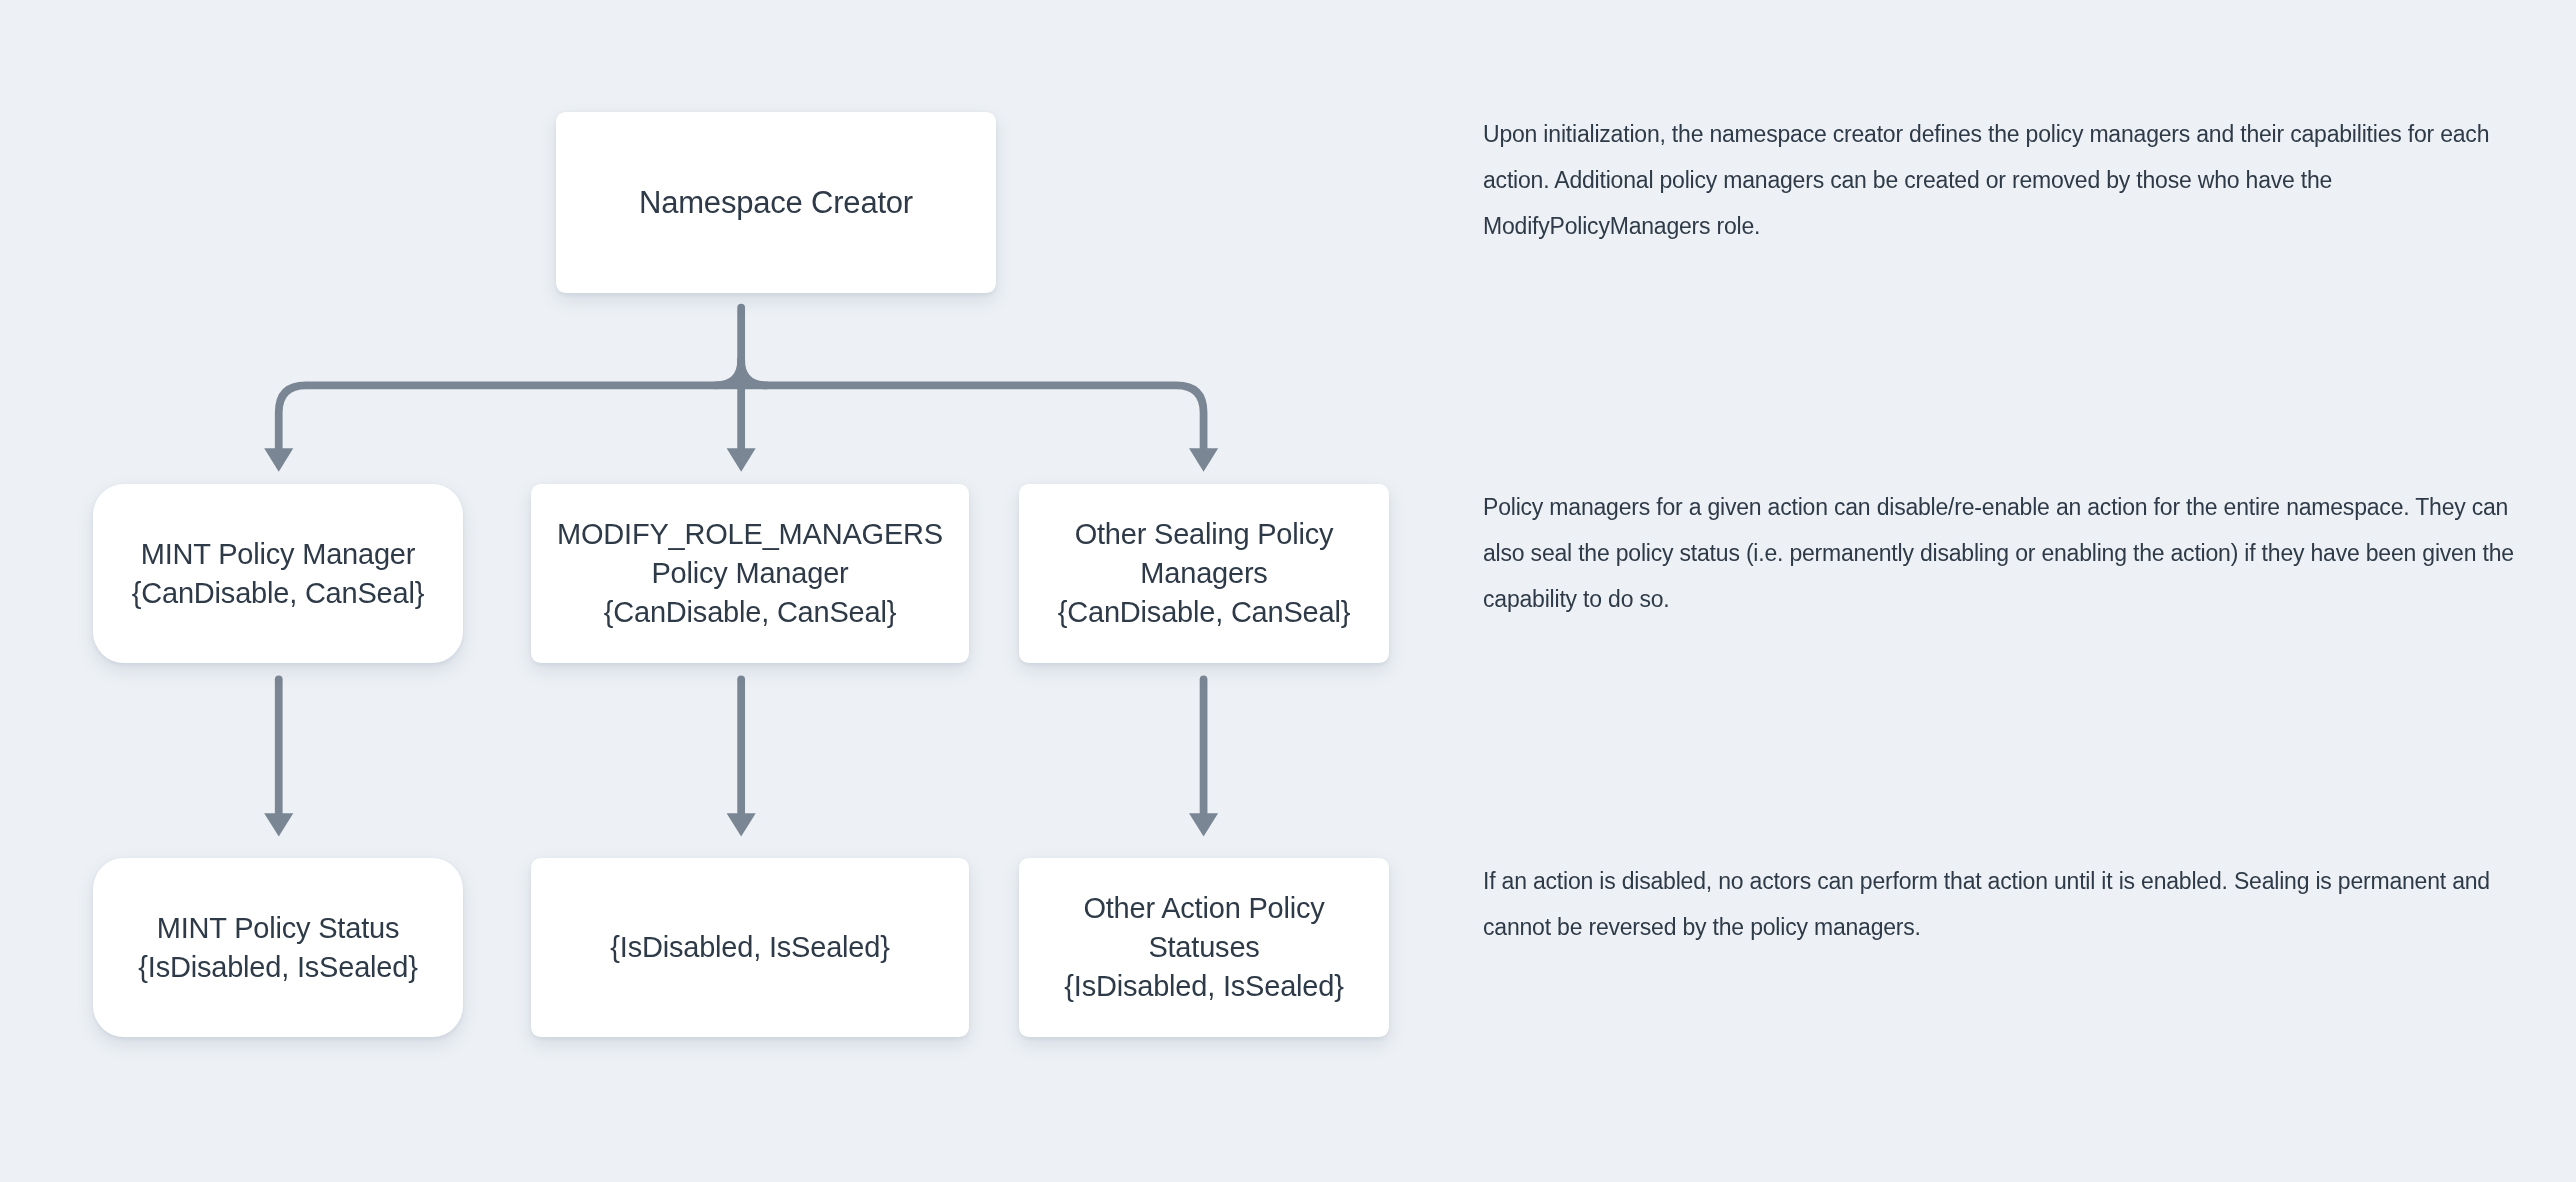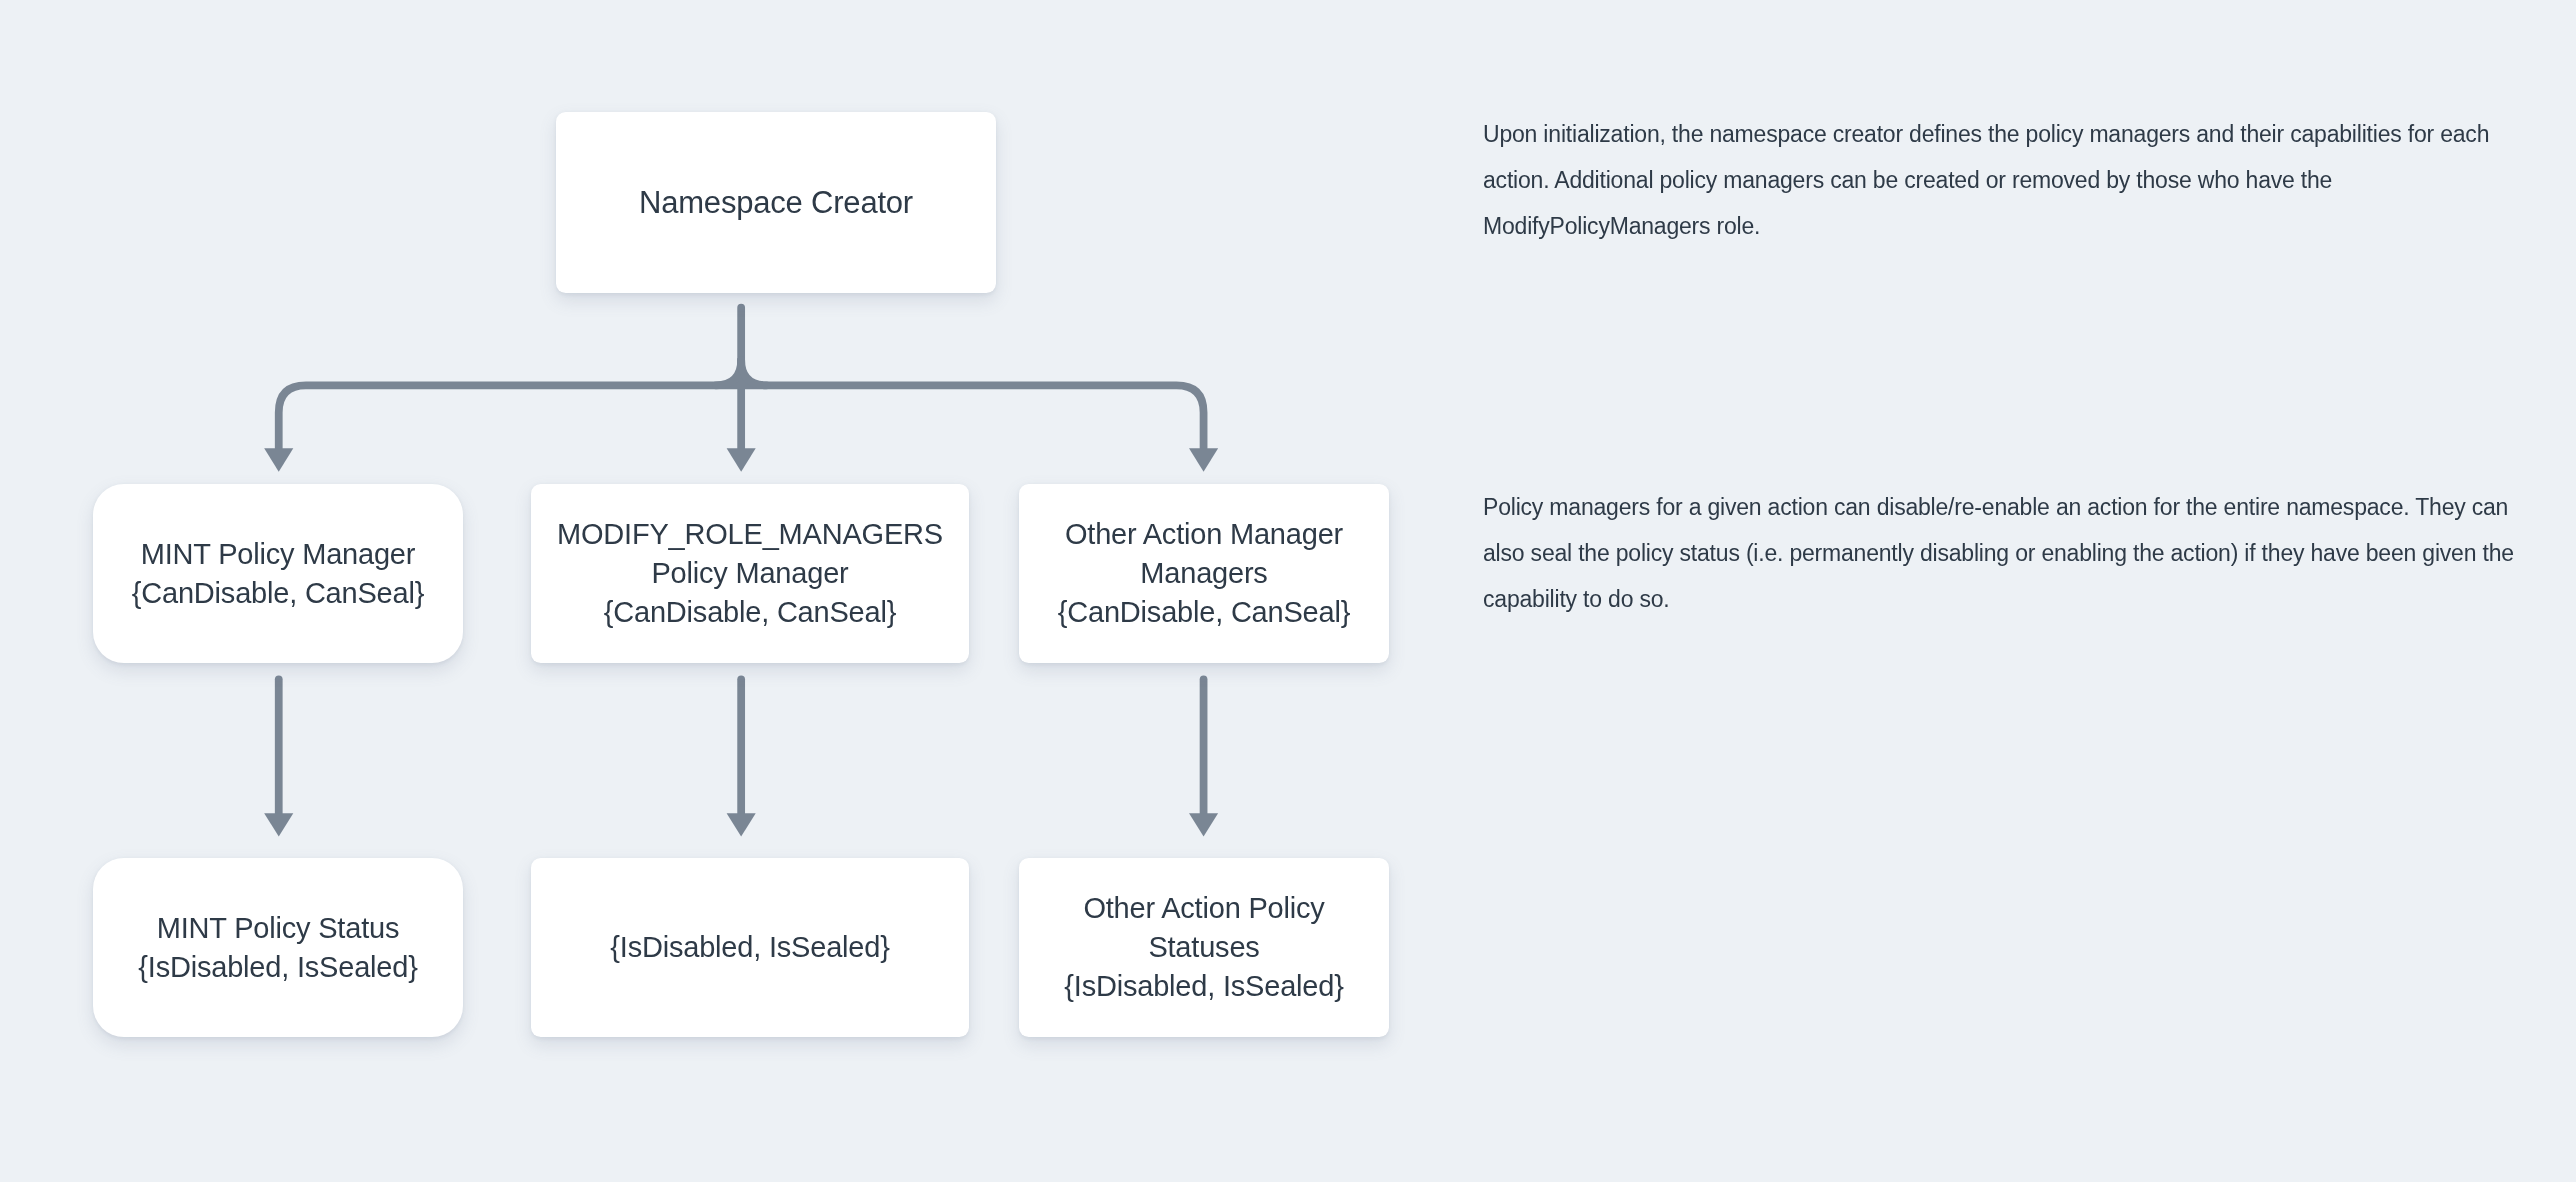--- a/index.html
+++ b/index.html
@@ -112,21 +112,21 @@
     </div>
   </div>
   <div class="node r2 c2">
     <div class="node-text">
       <div>MODIFY_ROLE_MANAGERS Policy Manager</div>
       <div>{CanDisable, CanSeal}</div>
     </div>
   </div>
   <div class="node r2 c3">
     <div class="node-text">
-      <div>Other Action Manager Managers</div>
+      <div>Other Sealing Policy Managers</div>
       <div>{CanDisable, CanSeal}</div>
     </div>
   </div>
 
   <div class="node r3 c1">
     <div class="node-text">
       <div>MINT Policy Status</div>
       <div>{IsDisabled, IsSealed}</div>
     </div>
   </div>
@@ -137,15 +137,16 @@
   </div>
   <div class="node r3 c3">
     <div class="node-text">
       <div>Other Action Policy Statuses</div>
       <div>{IsDisabled, IsSealed}</div>
     </div>
   </div>
 
   <p class="annotation annotation-1">Upon initialization, the namespace creator defines the policy managers and their capabilities for each action. Additional policy managers can be created or removed by those who have the ModifyPolicyManagers role.</p>
   <p class="annotation annotation-2">Policy managers for a given action can disable/re-enable an action for the entire namespace. They can also seal the policy status (i.e. permanently disabling or enabling the action) if they have been given the capability to do so.</p>
+  <p class="annotation annotation-3">If an action is disabled, no actors can perform that action until it is enabled. Sealing is permanent and cannot be reversed by the policy managers.</p>
 
 </div>
 
 
 </body></html>

